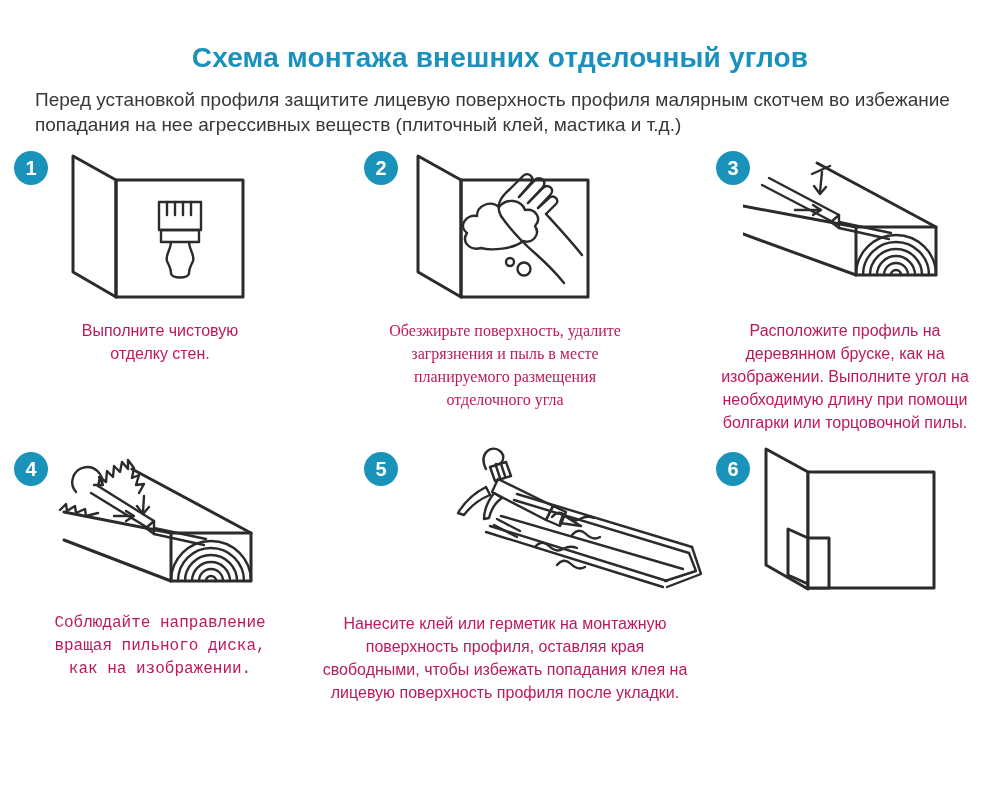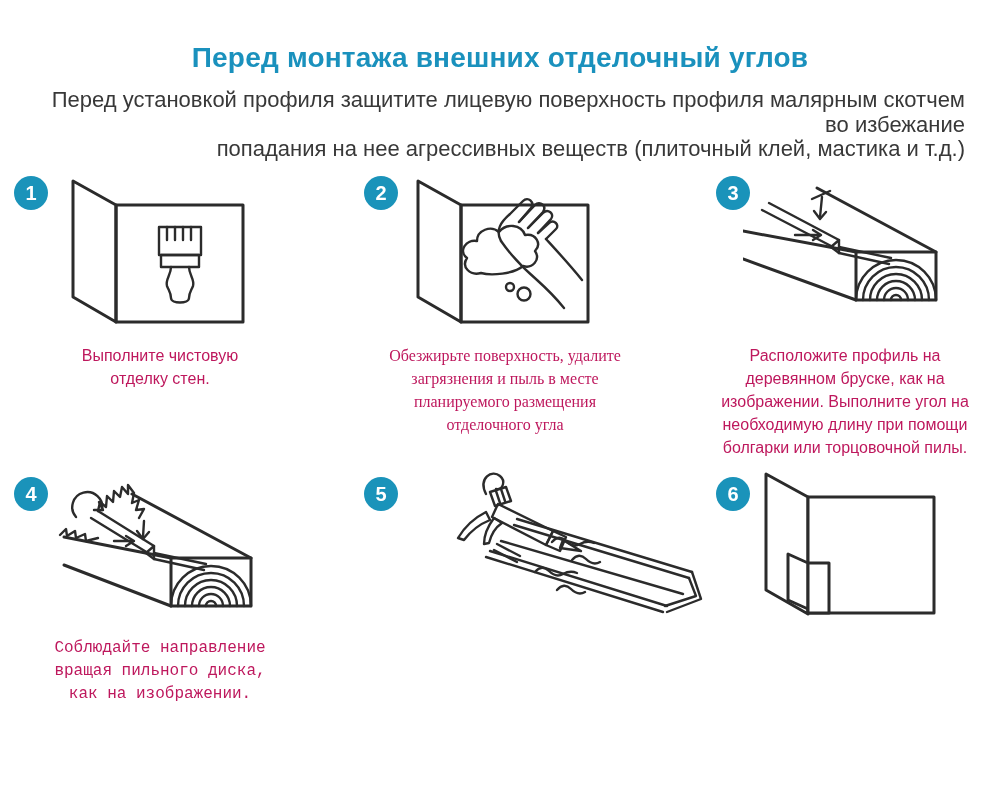--- a/index.html
+++ b/index.html
@@ -14,22 +14,22 @@
     margin:0 0 14px 0;
     text-align:center;
     font-size:28px;
     font-weight:700;
     color:#1a91bd;
     letter-spacing:.2px;
   }
   .subtitle{
     margin:0 auto;
     max-width:930px;
-    text-align:right;
-    font-size:22px;
+    text-align:left;
+    font-size:19px;
     font-weight:500;
     line-height:24.5px;
     color:#383838;
     white-space:pre-line;
   }
   .grid{
     display:grid;
     grid-template-columns:320px 370px 310px;
     grid-row-gap:12px;
     margin-top:8px;
@@ -67,21 +67,21 @@
   .s6 .caption{width:300px;}
   .ln{fill:none;stroke:#2b2b2b;stroke-width:3;stroke-linejoin:round;stroke-linecap:round;}
   .ln2{fill:none;stroke:#2b2b2b;stroke-width:2.4;stroke-linejoin:round;stroke-linecap:round;}
   .wfill{fill:#ffffff;stroke:#2b2b2b;stroke-width:3;stroke-linejoin:round;}
 </style>
 </head>
 <body>
 
 <div class="page">
 
-  <h1 class="title">Перед монтажа внешних отделочный углов</h1>
+  <h1 class="title">Схема монтажа внешних отделочный углов</h1>
   <p class="subtitle">Перед установкой профиля защитите лицевую поверхность профиля малярным скотчем во избежание
 попадания на нее агрессивных веществ (плиточный клей, мастика и т.д.)</p>
 
   <div class="grid">
 
     <div class="cell col-a s1">
       <div class="badge">1</div>
       <div class="art">
         <svg width="185" height="158" viewBox="0 0 185 158">
           <g class="ln">
@@ -224,20 +224,24 @@
             <path d="M101,69 L283,122"></path>
             <path d="M90,79 L267,134"></path>
             <path d="M86,85 L263,140"></path>
             <path d="M152,70 q7,-8 14,-1 t14,3 t14,-1"></path>
             <path d="M172,88 q7,-8 14,-1 t14,3"></path>
             <path d="M135,100 q7,-8 14,-1 t14,3 t14,-1"></path>
             <path d="M157,118 q7,-8 14,-1 t14,3"></path>
           </g>
         </svg>
       </div>
+      <p class="caption">Нанесите клей или герметик на монтажную
+поверхность профиля, оставляя края
+свободными, чтобы избежать попадания клея на
+лицевую поверхность профиля после укладки.</p>
     </div>
 
     <div class="cell col-c s6 row2">
       <div class="badge">6</div>
       <div class="art">
         <svg width="180" height="152" viewBox="0 0 180 152">
           <g class="ln">
             <polygon points="4,3 46,26 46,143 4,119"></polygon>
             <rect x="46" y="26" width="126" height="116" fill="#ffffff"></rect>
           </g>

